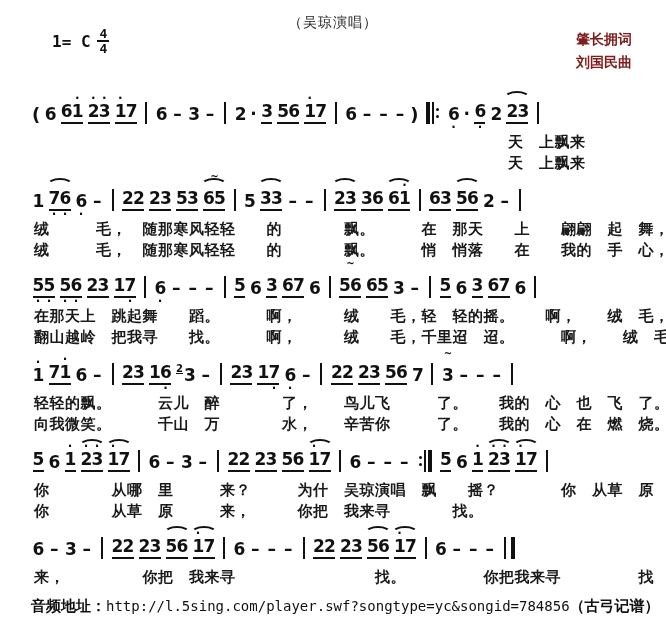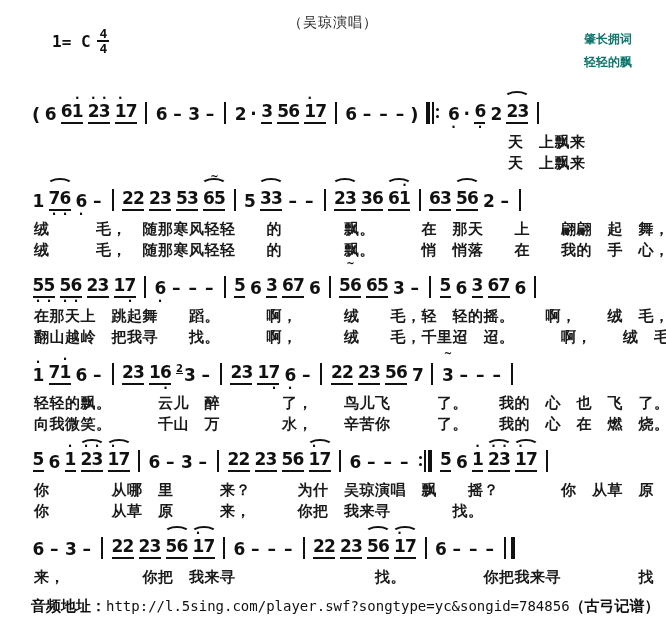--- a/index.html
+++ b/index.html
@@ -15,21 +15,21 @@
   }
   .frac{display:inline-flex;flex-direction:column;align-items:center;line-height:11px;font-size:13px;}
   .frac .num{padding:0 3px;}
   .frac .den{padding:0 3px;}
   .frac .fline{width:12px;height:2px;background:#111;margin:1px 0;}
   .titleblock{position:absolute;left:0;right:0;top:14px;text-align:center;}
   .titleblock h1{
     margin:0;font-size:31px;letter-spacing:3px;font-weight:bold;color:#8B1717;
   }
   .subtitle{font-size:14px;letter-spacing:1px;color:#1a1a1a;}
-  .credits{position:absolute;right:34px;top:28px;font-size:12px;line-height:23px;text-align:left;color:#0f766e;font-weight:bold;margin-left:24px;}
+  .credits{position:absolute;right:34px;top:28px;font-size:14px;line-height:23px;text-align:left;color:#7f1d1d;font-weight:bold;margin-left:24px;}
   
   #score{padding-left:0;}
   .system{margin-bottom:8px;}
   .music-line{
     display:flex;align-items:flex-end;padding-left:30px;height:37px;
     font-family:"DejaVu Sans",sans-serif;
   }
   .tok{display:inline-flex;flex-direction:column;align-items:center;margin:0 2.5px;position:relative;}
   .mkrow{display:flex;height:7px;line-height:7px;font-size:12px;font-weight:bold;}
   .mkrow .mk{width:11px;text-align:center;}
@@ -72,21 +72,21 @@
       <span class="num">4</span>
       <span class="fline"></span>
       <span class="den">4</span>
     </span>
   </div>
   <div class="titleblock">
     <div class="subtitle">（吴琼演唱）</div>
   </div>
   <div class="credits">
     <div>肇长拥词</div>
-    <div>轻轻的飘</div>
+    <div>刘国民曲</div>
   </div>
 </div>
 
 <div id="score">
     <div class="system">
       <div class="music-line">
         <span class="paren">(</span>
         <span class="tok">
           <span class="mkrow">
             <span class="mk">&nbsp;</span>

